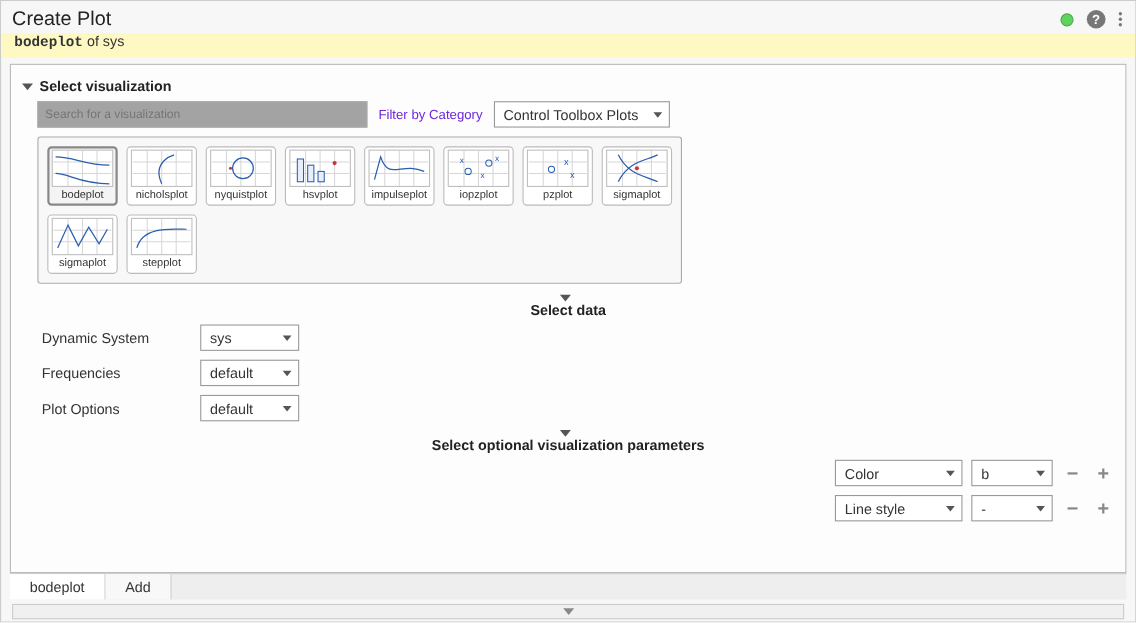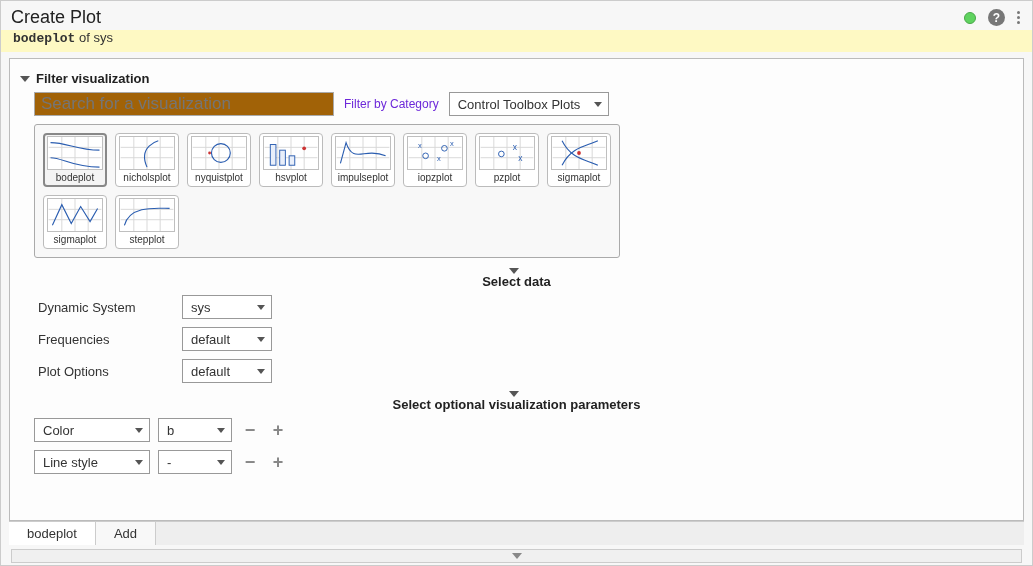--- a/index.html
+++ b/index.html
@@ -13,36 +13,36 @@
   .kebab { display:inline-flex; flex-direction:column; gap:2px; padding:2px; }
   .kebab span { width:3px; height:3px; background:#777; border-radius:50%; }
   .subtitle { padding:0 10px 6px 12px; font-size:13px; color:#333; background:#fef9c3; }
   .subtitle .code { font-family: "Courier New", monospace; font-weight:bold; }
   .bodywrap { flex:1; padding:6px 8px 0 8px; display:flex; flex-direction:column; overflow:hidden; }
   .panel { border:1px solid #bbb; background:#fdfdfd; padding:8px 10px 10px 10px; overflow:auto; flex:1; }
   .section-head { display:flex; align-items:center; font-weight:bold; font-size:13px; color:#222; margin:4px 0 6px 0; cursor:pointer; }
   .section-head.sub { margin-left:0;flex-direction:column; }
   .caret { width:0; height:0; border-left:5px solid transparent; border-right:5px solid transparent; border-top:6px solid #555; margin-right:6px; }
   .search-row { display:flex; align-items:center; gap:10px; margin:0 0 8px 14px; }
-  .search-input { width:300px; height:24px; border:1px solid #aaa; padding:2px 6px; font-size:17px; background:#a16207; }
+  .search-input { width:300px; height:24px; border:1px solid #aaa; padding:2px 6px; font-size:11px; background:#a3a3a3; }
   .filter-label { font-size:12px; color:#6d28d9; }
   .select { height:24px; border:1px solid #999; background:#fff; position:relative; display:inline-flex; align-items:center; padding:0 24px 0 8px; font-size:13px; cursor:pointer; }
   .select .arrow { position:absolute; right:6px; width:0; height:0; border-left:4px solid transparent; border-right:4px solid transparent; border-top:5px solid #555; }
   .category-select { width:160px; }
   .viz-box { border:1px solid #aaa; background:#f8f8f8; padding:8px; margin:0 0 10px 14px; width:586px; border-radius:3px; }
   .viz-grid { display:flex; flex-wrap:wrap; gap:8px; }
   .viz-item { width:64px; border:1px solid #bbb; border-radius:4px; background:#fff; display:flex; flex-direction:column; align-items:center; padding:2px 2px 3px 2px; cursor:pointer; }
   .viz-item.selected { border:2px solid #888; background:#f4f4f4; padding:1px 1px 2px 1px; }
   .viz-thumb { width:56px; height:34px; border:1px solid #bfbfbf; background:#fff; margin-bottom:2px; position:relative; overflow:hidden; }
   .viz-thumb svg { width:100%; height:100%; display:block; }
   .viz-label { font-size:10px; color:#333; white-space:nowrap; }
   .data-row { display:flex; align-items:center; margin:6px 0 8px 18px; gap:24px; }
   .data-label { width:120px; font-size:13px; color:#333; }
   .small-select { width:90px; }
-  .param-row { display:flex; align-items:center; margin:6px 0 8px 14px; gap:8px; }
+  .param-row { display:flex; align-items:center; margin:6px 0 8px 14px; gap:8px;justify-content:flex-end; }
   .param-select { width:116px; }
   .val-select { width:74px; }
   .pm-btn { width:20px; height:20px; display:inline-flex; align-items:center; justify-content:center; color:#888; font-size:18px; font-weight:bold; cursor:pointer; user-select:none; }
   .tabs { display:flex; align-items:stretch; background:#eee; border-top:1px solid #ccc; height:24px; }
   .tab { padding:3px 18px; font-size:13px; background:#f8f8f8; border-right:1px solid #ccc; cursor:pointer; display:flex; align-items:center; }
   .tab.active { background:#fff; }
   .collapse-strip { height:14px; background:#f0f0f0; border:1px solid #ccc; margin:4px 2px 2px 2px; display:flex; align-items:center; justify-content:center; cursor:pointer; }
   .collapse-strip .arrow { width:0; height:0; border-left:5px solid transparent; border-right:5px solid transparent; border-top:6px solid #888; }
   .gridline { stroke:#d6d6d6; stroke-width:1; }
   .plotline { stroke:#2a5db0; stroke-width:1.2; fill:none; }
@@ -67,21 +67,21 @@
 
   <div class="subtitle">
     <span class="code">bodeplot</span><span> of </span><span>sys</span>
   </div>
 
   <div class="bodywrap">
     <div class="panel">
 
       <div class="section-head">
         <span class="caret"></span>
-        <span>Filter visualization</span>
+        <span>Select visualization</span>
       </div>
 
       <div class="search-row">
         <input class="search-input" type="text" placeholder="Search for a visualization" style="">
         <span class="filter-label">Filter by Category</span>
         <div class="select category-select">
           <span>Control Toolbox Plots</span>
           <span class="arrow"></span>
         </div>
       </div>

